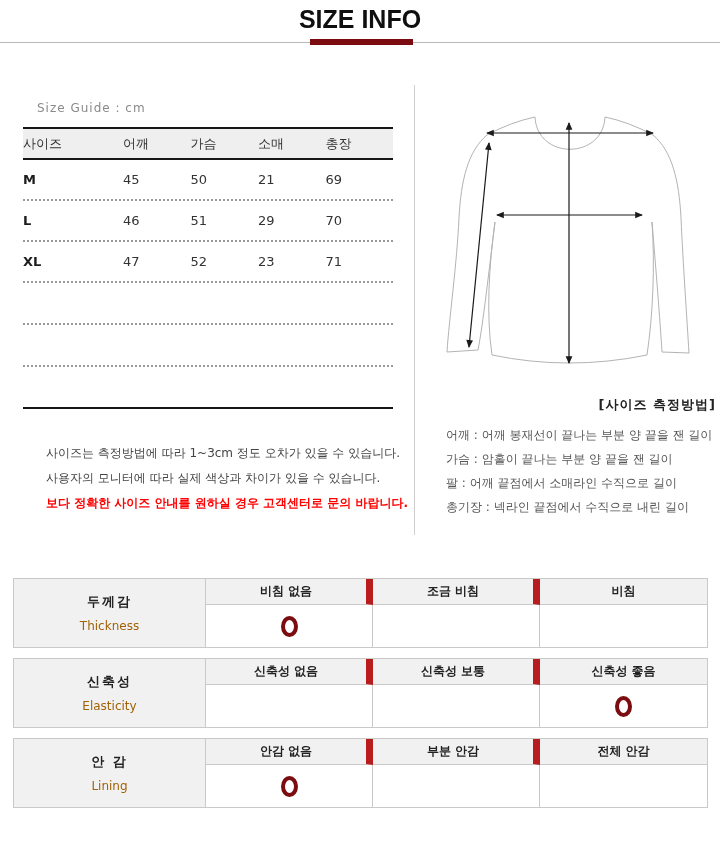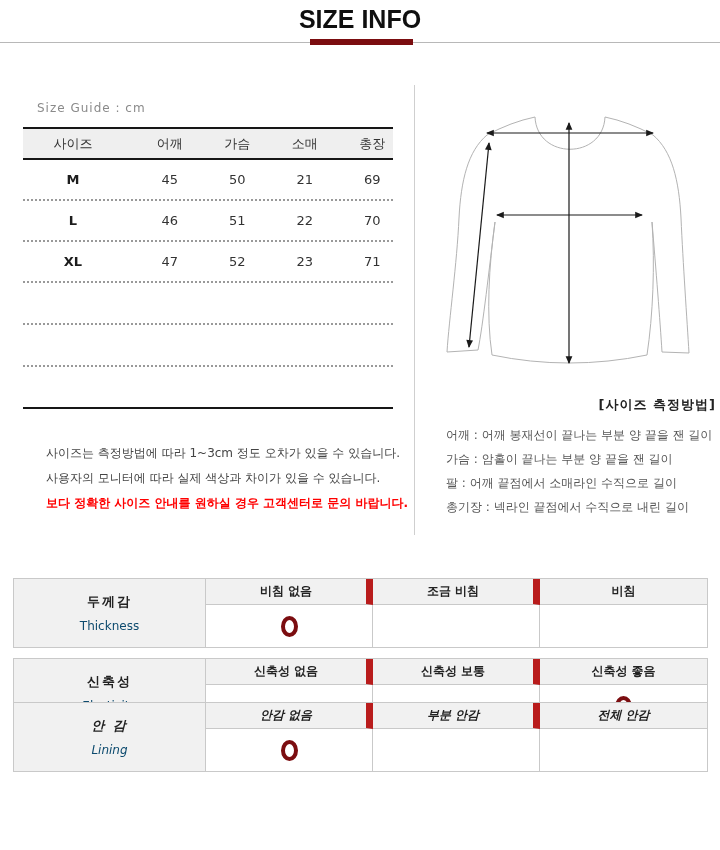--- a/index.html
+++ b/index.html
@@ -14,21 +14,21 @@
     position:absolute; top:5px; left:0; width:100%; text-align:center;
     font-size:25px; font-weight:bold; color:#0f0f0f;
     font-family:"Liberation Sans",sans-serif;
   }
   .title-line { position:absolute; top:42px; left:0; width:720px; height:1px; background:#b8b8b8; }
   .title-accent { position:absolute; top:39px; left:310px; width:103px; height:6px; background:#7b0d10; }
 
   
   .size-guide-label { position:absolute; left:37px; top:101px; font-size:12px; color:#8a8a8a; letter-spacing:1px; }
   .size-table { position:absolute; left:23px; top:127px; width:370px; }
-  .st-row { display:grid; grid-template-columns:100px 1fr 1fr 1fr 1fr; align-items:center; text-align:center; box-sizing:border-box;gap:26px; }
+  .st-row { display:grid; grid-template-columns:100px 1fr 1fr 1fr 1fr; align-items:center; box-sizing:border-box; }
   .st-header { height:33px; background:#efefef; border-top:2px solid #161616; border-bottom:2px solid #161616; font-size:13px; color:#333; }
   .st-data  { height:41px; border-bottom:2px dotted #999; font-size:13px; color:#333; }
   .st-size  { font-weight:bold; color:#1d1d1d; }
   .st-empty { height:40px; border-bottom:2px dotted #999; }
   .st-last  { border-bottom:2px solid #161616; }
 
   
   .notes { position:absolute; left:46px; top:441px; font-size:12px; line-height:25px; color:#444; white-space:nowrap; }
   .notes .warn { color:#ff0000; font-weight:bold; }
 
@@ -38,28 +38,28 @@
   
   .shirt { position:absolute; left:425px; top:80px; }
 
   
   .measure { position:absolute; left:446px; top:396px; width:270px; }
   .measure-title { font-size:13px; font-weight:bold; color:#222; letter-spacing:1px;text-align:right; }
   .measure-lines { margin-top:9px; font-size:12px; line-height:24px; color:#555; white-space:nowrap; }
 
   
   .attr-table { position:absolute; left:13px; width:695px; height:70px; border:1px solid #c9c9c9; box-sizing:border-box; background:#fff; }
-  .attr-t1 { top:578px; } .attr-t2 { top:658px; } .attr-t3 { top:702px;font-style:italic; }
+  .attr-t1 { top:578px; } .attr-t2 { top:658px; } .attr-t3 { top:738px; }
   .attr-label {
     position:absolute; left:0; top:0; bottom:0; width:191px; background:#f1f1f1;
     border-right:1px solid #c9c9c9; display:flex; flex-direction:column;
     align-items:center; justify-content:center; gap:8px;
   }
   .attr-label .ko { font-size:13px; font-weight:bold; color:#222; letter-spacing:2px; }
-  .attr-label .en { font-size:12px; color:#0c4a6e; }
+  .attr-label .en { font-size:12px; color:#a16207; }
   .attr-grid {
     position:absolute; left:192px; right:0; top:0; bottom:0;
     display:grid; grid-template-columns:1fr 1fr 1fr; grid-template-rows:26px 1fr;
   }
   .attr-head {
     background:#f1f1f1; border-bottom:1px solid #c9c9c9; border-right:7px solid #b91c1c;
     display:flex; align-items:center; justify-content:center;
     font-size:12px; font-weight:bold; color:#222;
   }
   .attr-cell { border-right:1px solid #c9c9c9; display:flex; align-items:center; justify-content:center; background:#fff; }
@@ -90,21 +90,21 @@
       <div class="st-size">M</div>
       <div>45</div>
       <div>50</div>
       <div>21</div>
       <div>69</div>
     </div>
     <div class="st-row st-data">
       <div class="st-size">L</div>
       <div>46</div>
       <div>51</div>
-      <div>22</div>
+      <div>29</div>
       <div>70</div>
     </div>
     <div class="st-row st-data">
       <div class="st-size">XL</div>
       <div>47</div>
       <div>52</div>
       <div>23</div>
       <div>71</div>
     </div>
     <div class="st-empty"></div>

